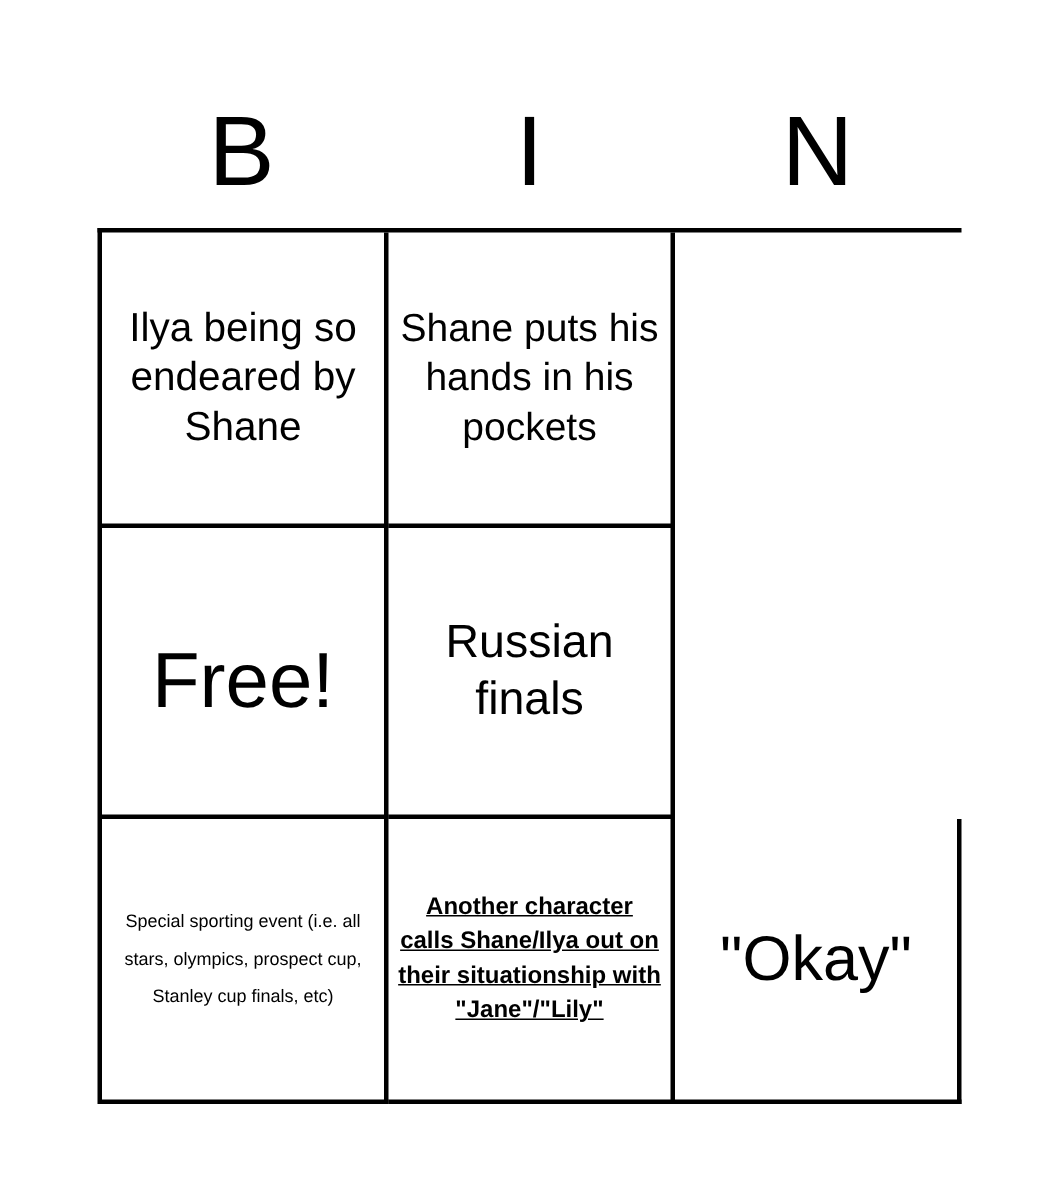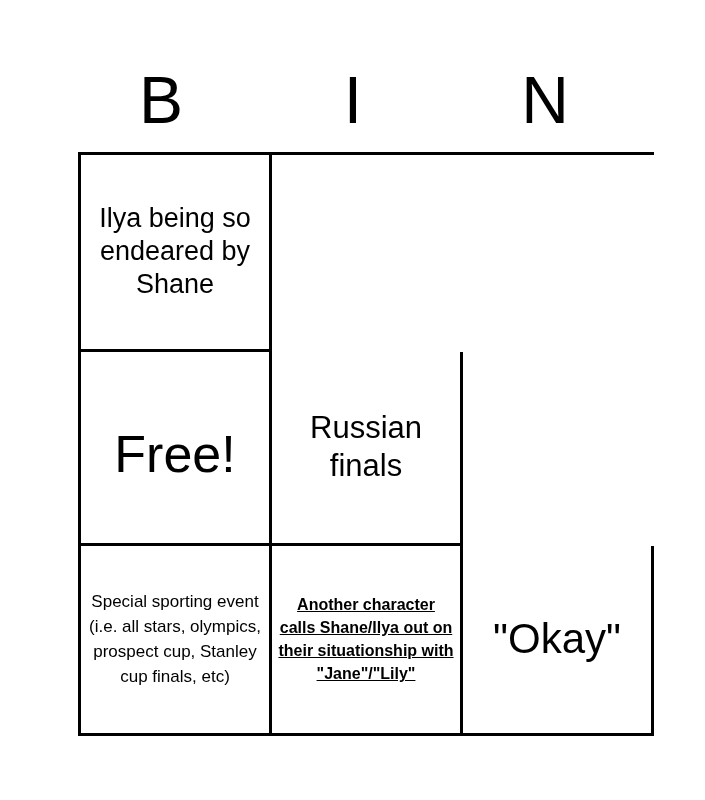--- a/index.html
+++ b/index.html
@@ -31,21 +31,21 @@
     width: 192px;
     text-align: center;
     font-size: 66px;
     line-height: 80px;
     font-family: "Liberation Sans", sans-serif;
     font-weight: normal;
     color: #000;
   }
   .grid {
     position: absolute;
-    left: 78px;
+    left: 65px;
     top: 152px;
     width: 576px;
     height: 584px;
     border-top: 3px solid #000;
     border-left: 3px solid #000;
     box-sizing: border-box;
     display: flex;
     flex-direction: column;
   }
   .grid-row {
@@ -71,39 +71,42 @@
   .cell .txt {
     display: block;
     width: 100%;
   }
   
   .s-lg .txt { font-size: 27px; line-height: 33px; }
   .s-md .txt { font-size: 26px; line-height: 33px; }
   .s-xl .txt { font-size: 31px; line-height: 38px; }
   .s-free .txt { font-size: 52px; line-height: 58px; margin-top: 14px; }
   .s-okay .txt { font-size: 42px; line-height: 50px; }
-  .s-sm .txt { font-size: 17px; line-height: 25px; }
+  .s-sm .txt { font-size: 12px; line-height: 25px; }
   .s-xs .txt { font-size: 16px; line-height: 23px; font-weight: bold; text-decoration: underline; }
 </style>
 </head>
 <body>
 
 <div id="board">
 
   <div class="header-row">
     <div class="header-cell">B</div>
     <div class="header-cell">I</div>
     <div class="header-cell">N</div>
   </div>
 
   <div class="grid">
 
     <div class="grid-row r0">
       <div class="cell s-lg">
         <span class="txt">Ilya being so endeared by Shane</span>
+      </div>
+      <div class="cell s-md">
+        <span class="txt">Shane puts his hands in his pockets</span>
       </div>
     </div>
 
     <div class="grid-row r1">
       <div class="cell s-free">
         <span class="txt">Free!</span>
       </div>
       <div class="cell s-xl">
         <span class="txt">Russian finals</span>
       </div>

